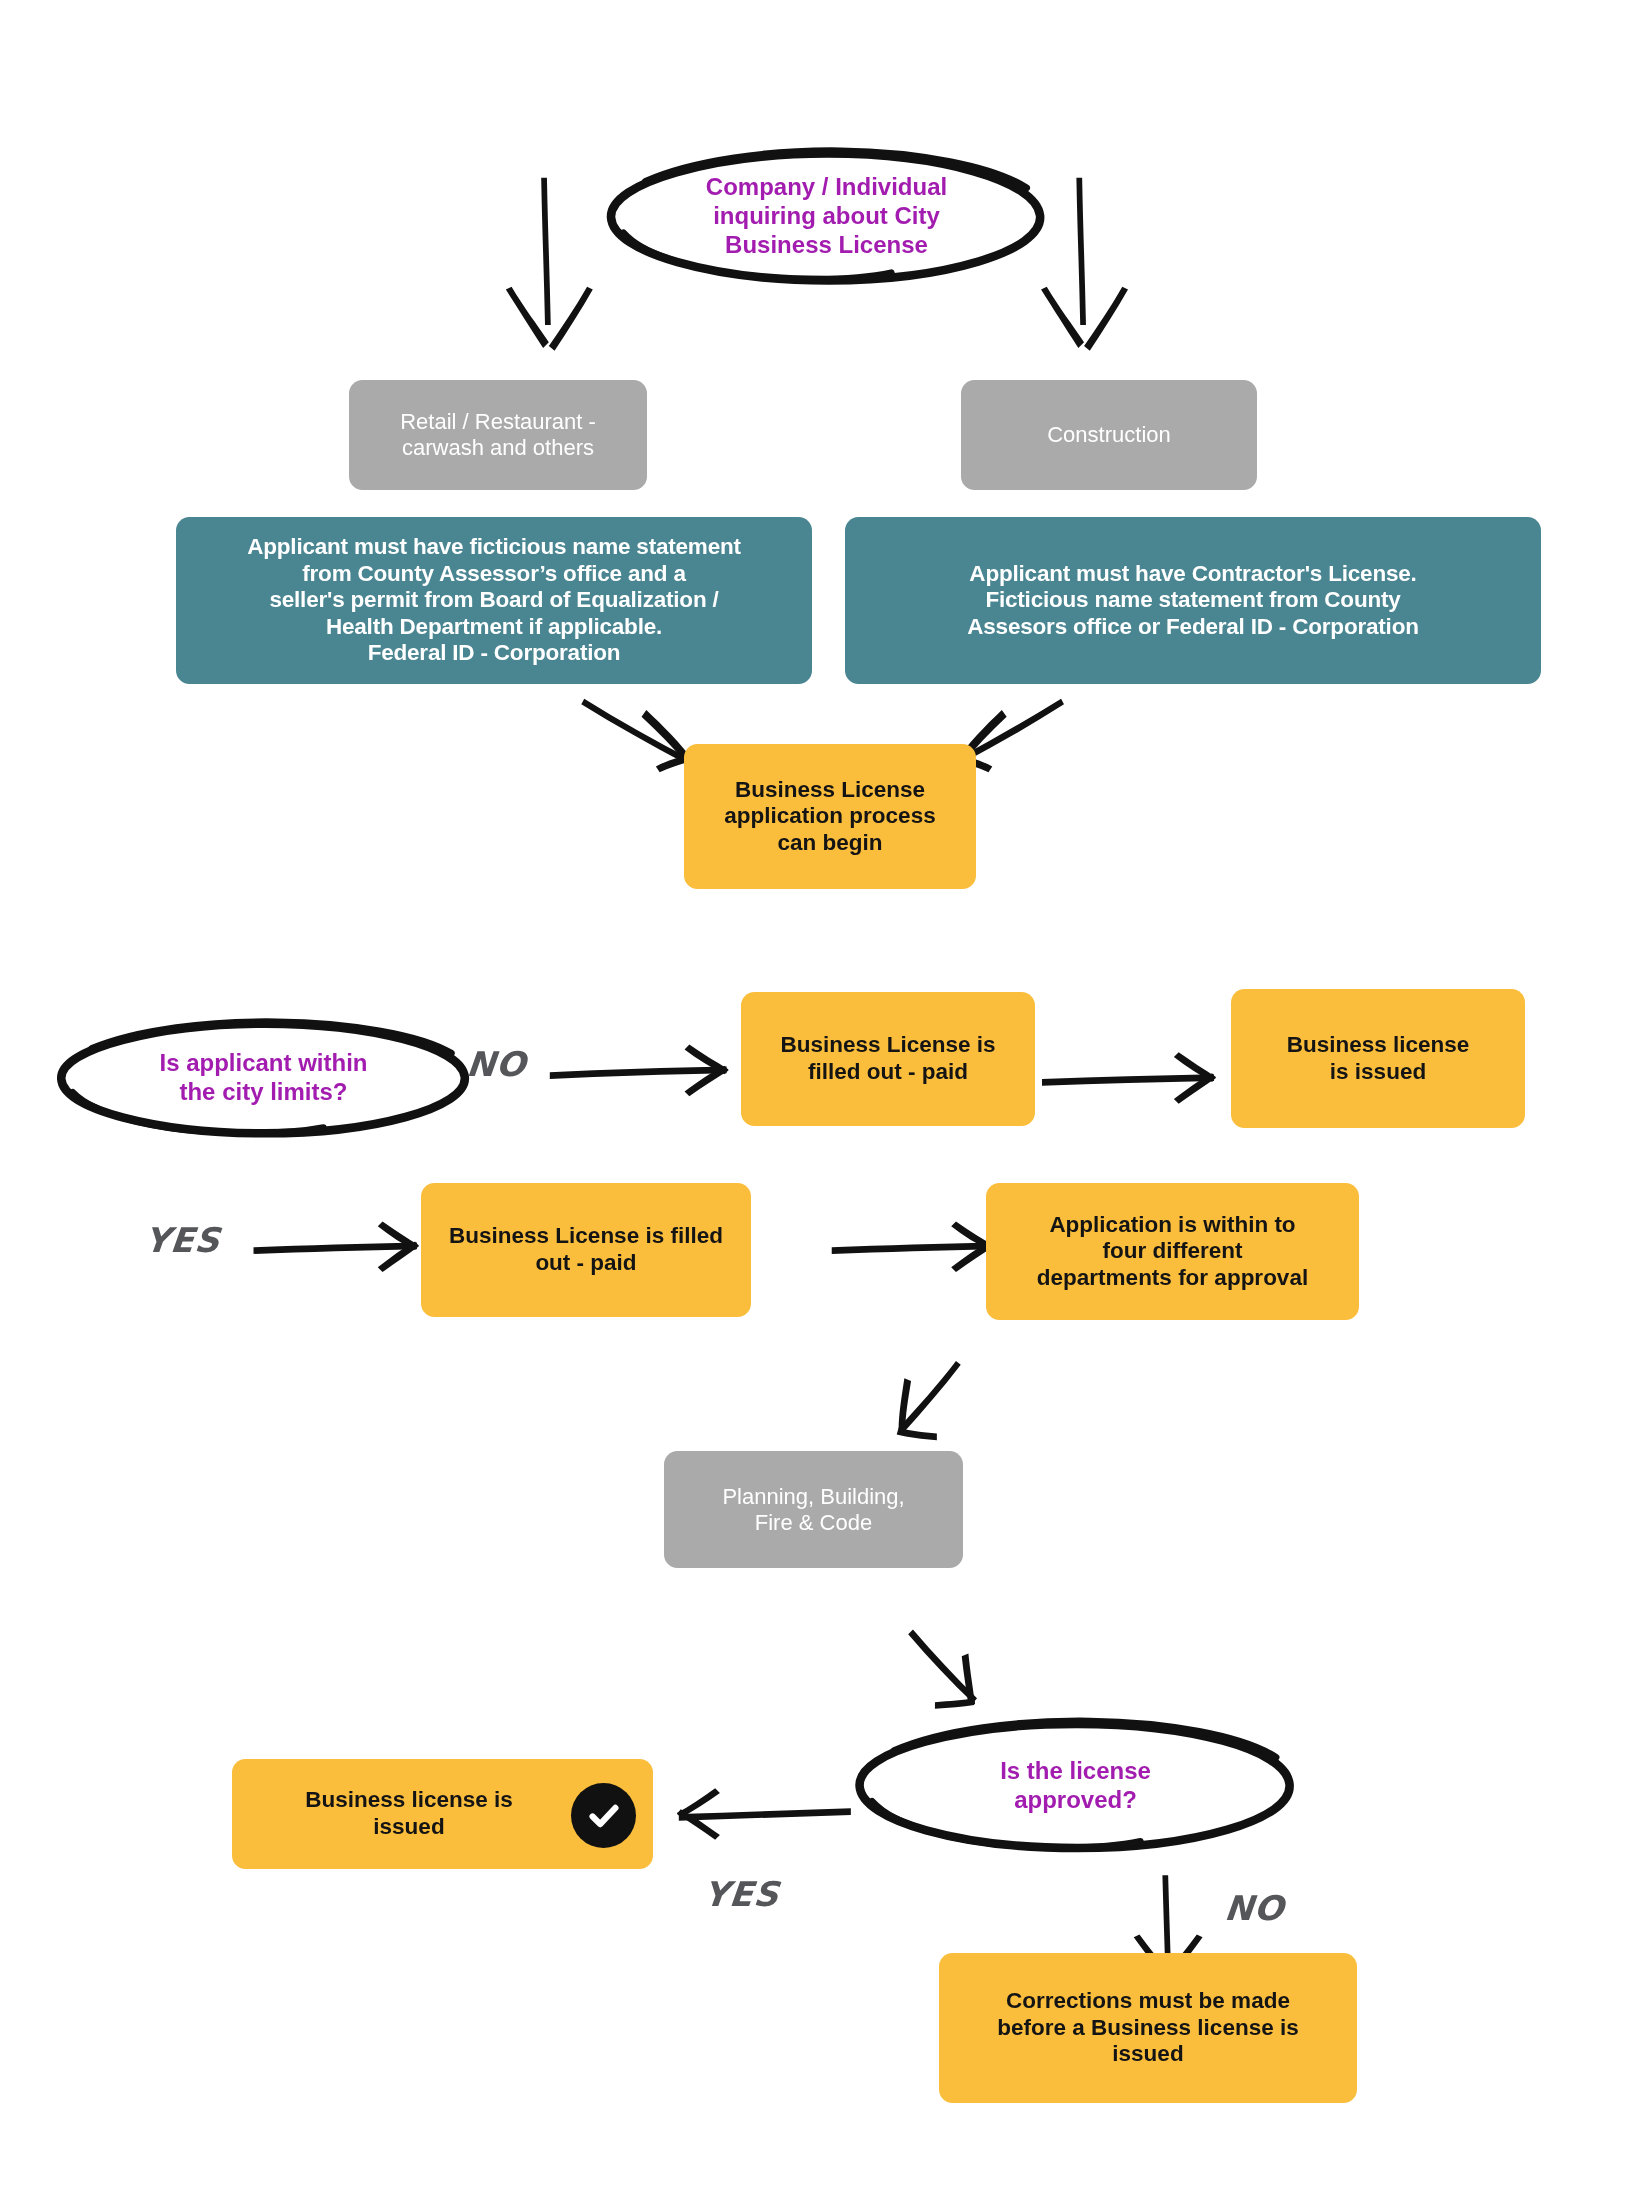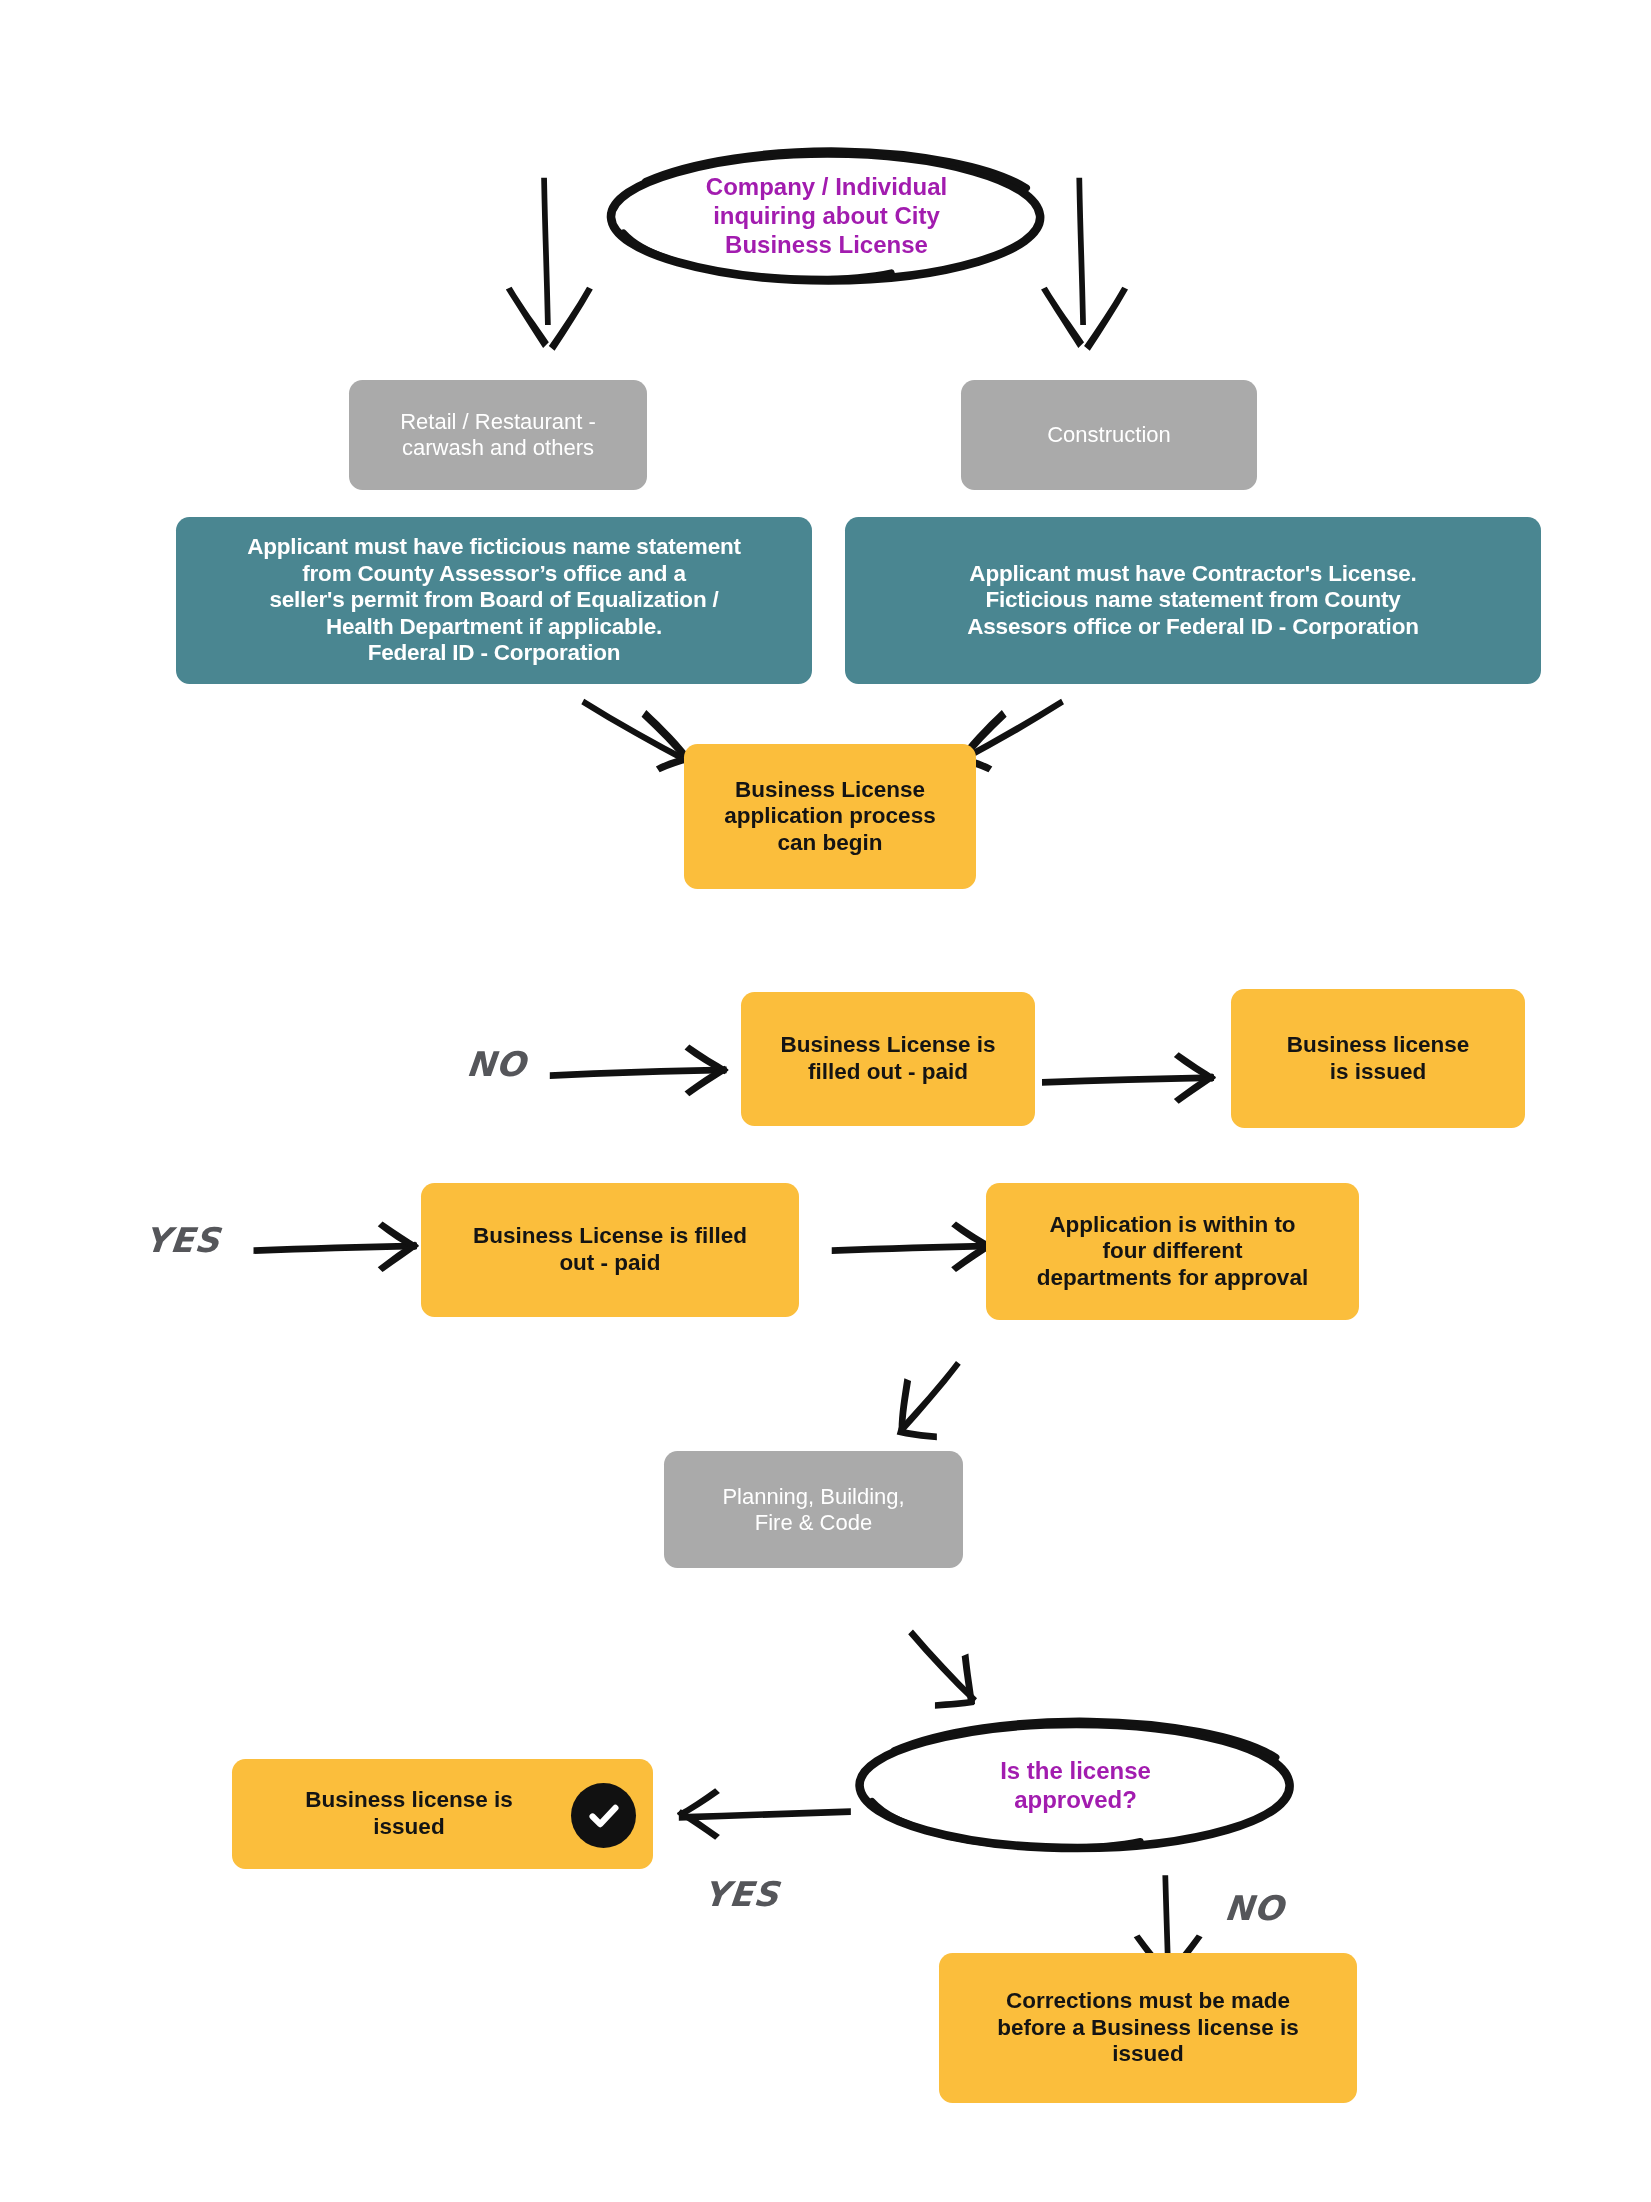--- a/index.html
+++ b/index.html
@@ -219,36 +219,47 @@
 Ficticious name statement from County
 Assesors office or Federal ID - Corporation</span>
   </div>
 
   <div class="node amber" style="left:684px; top:744px; width:292px; height:145px;">
     <span>Business License
 application process
 can begin</span>
   </div>
 
+  <div class="ellipse-node" style="left:53px; top:1016px; width:421px; height:124px;">
+    <svg class="ellipse-svg" width="421" height="124" viewBox="0 0 440 130" xmlns="http://www.w3.org/2000/svg">
+      <g fill="none" stroke="#111111" stroke-linecap="round">
+        <path d="M221 8 C330 8, 428 32, 431 64 C434 97, 333 123, 221 123 C109 123, 10 98, 8 66 C6 34, 112 8, 221 8 Z" stroke-width="9"></path>
+        <path d="M40 34 C88 14, 163 5, 234 6 C309 7, 384 19, 417 39" stroke-width="7"></path>
+        <path d="M20 80 C42 103, 103 119, 178 122 C224 124, 262 121, 283 117" stroke-width="7"></path>
+      </g>
+    </svg>
+    <span class="ellipse-text">Is applicant within
+the city limits?</span>
+  </div>
 
   <span class="hand-label" style="left:470px; top:1044px;">NO</span>
 
   <span class="hand-label" style="left:148px; top:1220px;">YES</span>
 
   <div class="node amber" style="left:741px; top:992px; width:294px; height:134px;">
     <span>Business License is
 filled out - paid</span>
   </div>
 
   <div class="node amber" style="left:1231px; top:989px; width:294px; height:139px;">
     <span>Business license
 is issued</span>
   </div>
 
-  <div class="node amber" style="left:421px; top:1183px; width:378px; height:134px;justify-content:center;">
+  <div class="node amber" style="left:421px; top:1183px; width:330px; height:134px;justify-content:center;">
     <span>Business License is filled
 out - paid</span>
   </div>
 
   <div class="node amber" style="left:986px; top:1183px; width:373px; height:137px;">
     <span>Application is within to
 four different
 departments for approval</span>
   </div>
 

